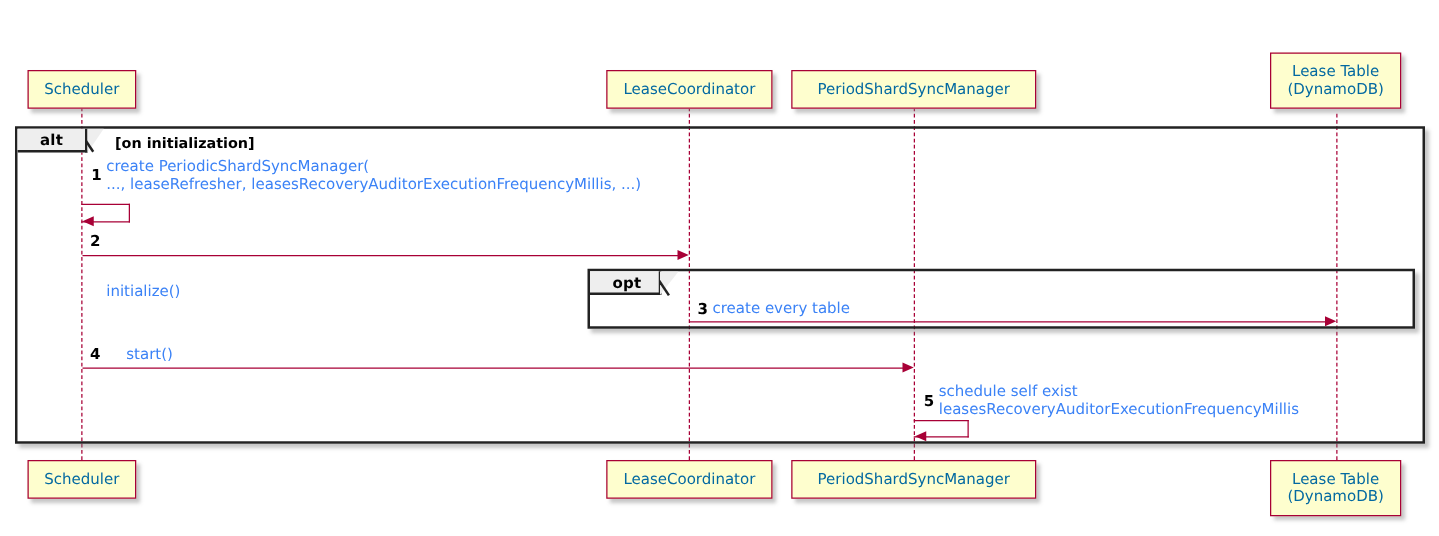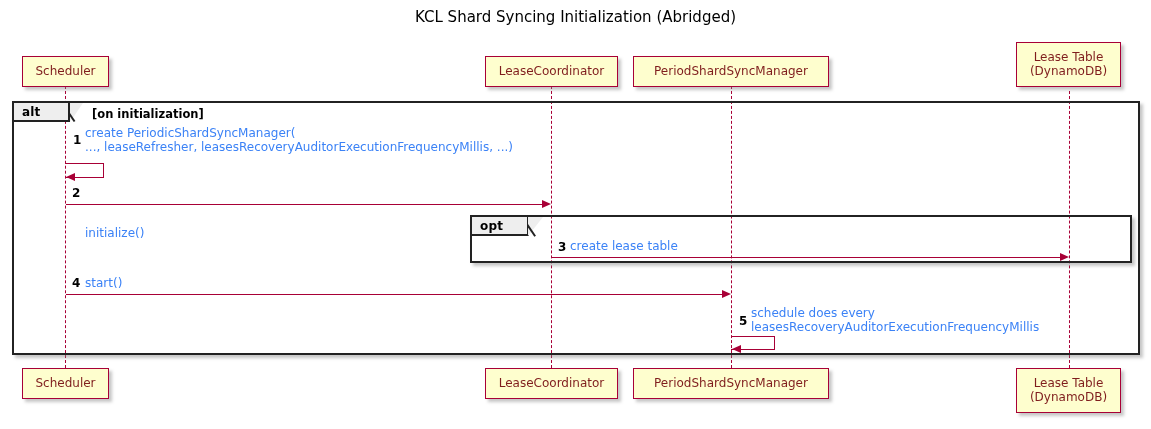--- a/index.html
+++ b/index.html
@@ -28,21 +28,21 @@
     font-family: "DejaVu Sans", sans-serif;
     white-space: nowrap;
   }
 
   
   .participant {
     position: absolute;
     box-sizing: border-box;
     background: #FEFECE;
     border: 1.5px solid #A80036;
-    color: #7f1d1d;
+    color: #0369a1;
     font-size: 12px;
     text-align: center;
     display: flex;
     align-items: center;
     justify-content: center;
     line-height: 1.15;
     box-shadow: 3px 3px 3px rgba(128,128,128,0.45);
     white-space: pre-line;
     padding: 1px 4px;
   }
@@ -66,21 +66,21 @@
     position: absolute;
     box-sizing: border-box;
     background: #EEEEEE;
     border-right: 2px solid #222222;
     border-bottom: 2px solid #222222;
     color: #000000;
     font-size: 12px;
     font-weight: bold;
     display: flex;
     align-items: center;
-    padding-left: 8px;
+    padding-left: 18px;
     letter-spacing: 0.2px;
   }
   .frame-tab-corner {
     position: absolute;
     width: 0;
     height: 0;
   }
   .frame-cond {
     position: absolute;
     font-size: 11.5px;
@@ -129,21 +129,20 @@
     border-bottom: 1.4px solid #A80036;
     border-left: none;
     background: transparent;
   }
 </style>
 </head>
 <body>
 
 <div id="diagram">
 
-  <div class="title">KCL Shard Syncing Initialization (Abridged)</div>
 
   <div class="lifeline" style="left:65px;  top:86px; height:282px;"></div>
   <div class="lifeline" style="left:551px; top:86px; height:282px;"></div>
   <div class="lifeline" style="left:731px; top:86px; height:282px;"></div>
   <div class="lifeline" style="left:1069px; top:91px; height:277px;"></div>
 
   <div class="frame" style="left:12px; top:101px; width:1128px; height:254px;"></div>
   <div class="frame-tab" style="left:14px; top:103px; width:56px; height:19px;">
     <span>alt</span>
   </div>
@@ -170,31 +169,31 @@
    ..., leaseRefresher, leasesRecoveryAuditorExecutionFrequencyMillis, ...)</div>
   <div class="self-loop" style="left:65px; top:163px; width:39px; height:15px;"></div>
   <div class="msg-arrow left" style="left:66px; top:173px;"></div>
 
   <div class="msg-num" style="left:72px; top:186px;">2</div>
   <div class="msg-label" style="left:85px; top:187px;margin-top:40px;">initialize()</div>
   <div class="msg-line" style="left:66px; top:204px; width:477px;"></div>
   <div class="msg-arrow right" style="left:542px; top:200px;"></div>
 
   <div class="msg-num" style="left:558px; top:240px;">3</div>
-  <div class="msg-label" style="left:570px; top:240px;">create lease table</div>
+  <div class="msg-label" style="left:570px; top:240px;">create every table</div>
   <div class="msg-line" style="left:552px; top:257px; width:509px;"></div>
   <div class="msg-arrow right" style="left:1060px; top:253px;"></div>
 
   <div class="msg-num" style="left:72px; top:276px;">4</div>
-  <div class="msg-label" style="left:85px; top:277px;text-align:right;">start()</div>
+  <div class="msg-label" style="left:101px; top:277px;text-align:right;">start()</div>
   <div class="msg-line" style="left:66px; top:294px; width:657px;"></div>
   <div class="msg-arrow right" style="left:722px; top:290px;"></div>
 
   <div class="msg-num" style="left:739px; top:314px;">5</div>
-  <div class="msg-label" style="left:751px; top:307px;">schedule does every
+  <div class="msg-label" style="left:751px; top:307px;">schedule self exist
   leasesRecoveryAuditorExecutionFrequencyMillis</div>
   <div class="self-loop" style="left:731px; top:336px; width:44px; height:14px;"></div>
   <div class="msg-arrow left" style="left:732px; top:345px;"></div>
 
   <div class="participant" style="left:22px; top:56px; width:87px; height:31px;">
     <span>Scheduler</span>
   </div>
   <div class="participant" style="left:485px; top:56px; width:133px; height:31px;">
     <span>LeaseCoordinator</span>
   </div>

